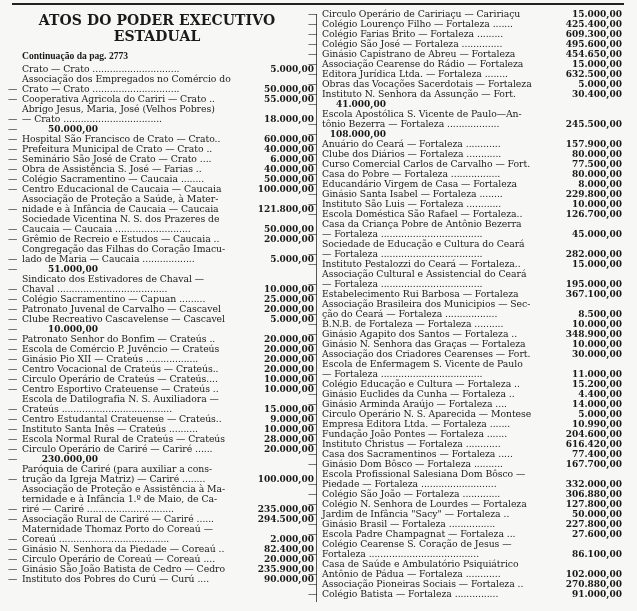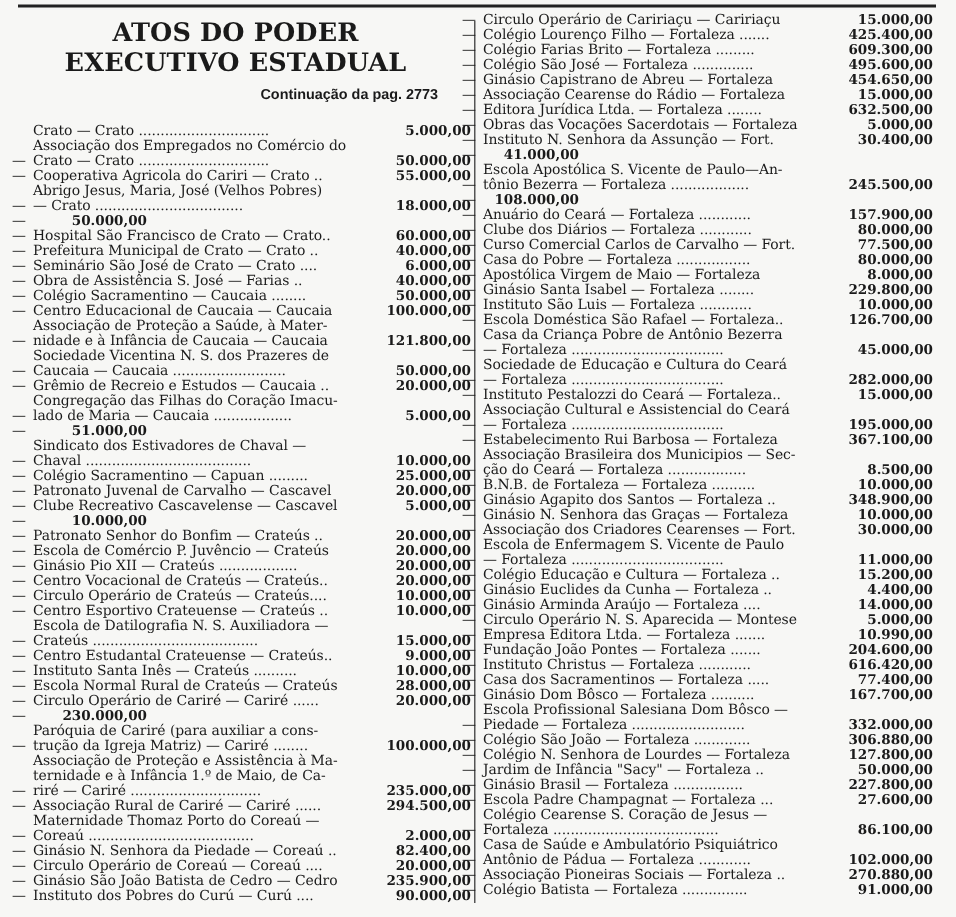--- a/index.html
+++ b/index.html
@@ -7,26 +7,26 @@
     width: 637px; height: 611px; background: #f7f7f5; overflow: hidden;
     font-family: "DejaVu Serif", "Liberation Serif", serif; color: #1a1a1a;
     position: relative;
   }
   .top-rule { position: absolute; left: 12px; top: 3px; width: 612px; height: 2px; background: #222; }
   .col { position: absolute; top: 0; }
   .col-left { left: 22px; width: 292px; }
   .col-right { left: 322px; width: 300px; }
   .divider { position: absolute; left: 316px; top: 14px; width: 1px; height: 588px; background: #555; }
   .head-title {
-    font-family: "DejaVu Serif", serif; font-weight: bold; font-size: 17px;
+    font-family: "DejaVu Serif", serif; font-weight: bold; font-size: 14px;
     text-align: center; margin-top: 12px; letter-spacing: 0.1px; width: 270px;
   }
   .head-sub {
-    font-family: Liberation Sans, sans-serif; font-weight: bold; font-size: 9.6px;
-    text-align: right; margin-top: 6px; margin-bottom: 14px; width: 270px;
+    font-family: Liberation Serif, serif; font-weight: bold; font-size: 9.6px;
+    text-align: left; margin-top: 6px; margin-bottom: 3px; width: 270px;
   }
   .list { list-style: none; margin: 0; padding: 0; }
   .col-right .list { margin-top: 9px; }
   .entry {
     display: flex; align-items: flex-end; font-size: 9.3px; line-height: 10px;
     position: relative;
   }
   .entry .dash { width: 14px; flex: 0 0 14px; margin-left: -14px; }
   .entry .txt { flex: 1 1 auto; white-space: pre-line; letter-spacing: -0.05px; }
   .entry .amt {
@@ -336,21 +336,21 @@
         <span class="txt">Curso Comercial Carlos de Carvalho — Fort.</span>
         <span class="amt">77.500,00</span>
       </li>
       <li class="entry">
         <span class="dash">—</span>
         <span class="txt">Casa do Pobre — Fortaleza .................</span>
         <span class="amt">80.000,00</span>
       </li>
       <li class="entry">
         <span class="dash">—</span>
-        <span class="txt">Apostólica Virgem de Maio — Fortaleza</span>
+        <span class="txt">Educandário Virgem de Casa — Fortaleza</span>
         <span class="amt">8.000,00</span>
       </li>
       <li class="entry">
         <span class="dash">—</span>
         <span class="txt">Ginásio Santa Isabel — Fortaleza ........</span>
         <span class="amt">229.800,00</span>
       </li>
       <li class="entry">
         <span class="dash">—</span>
         <span class="txt">Instituto São Luis — Fortaleza ............</span>

